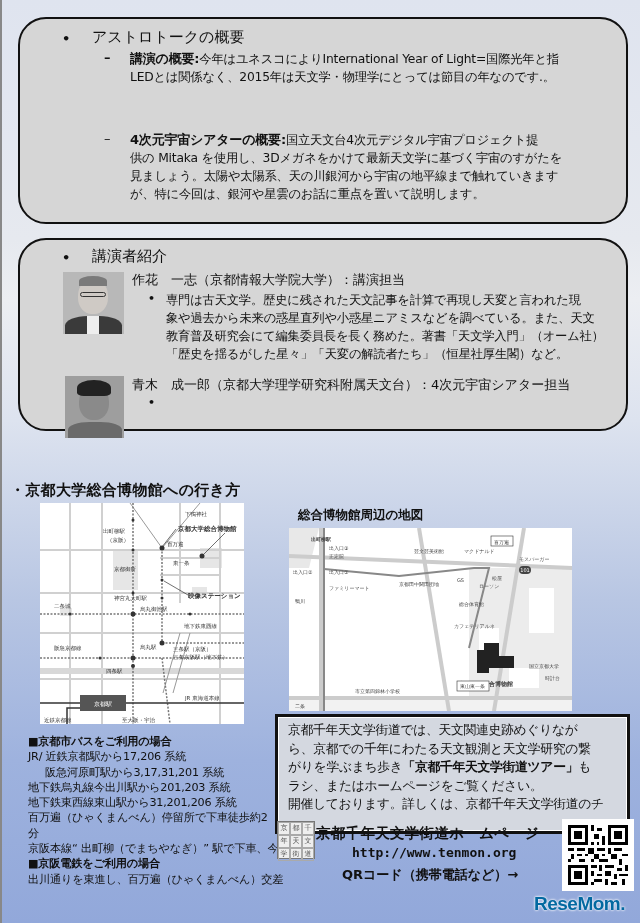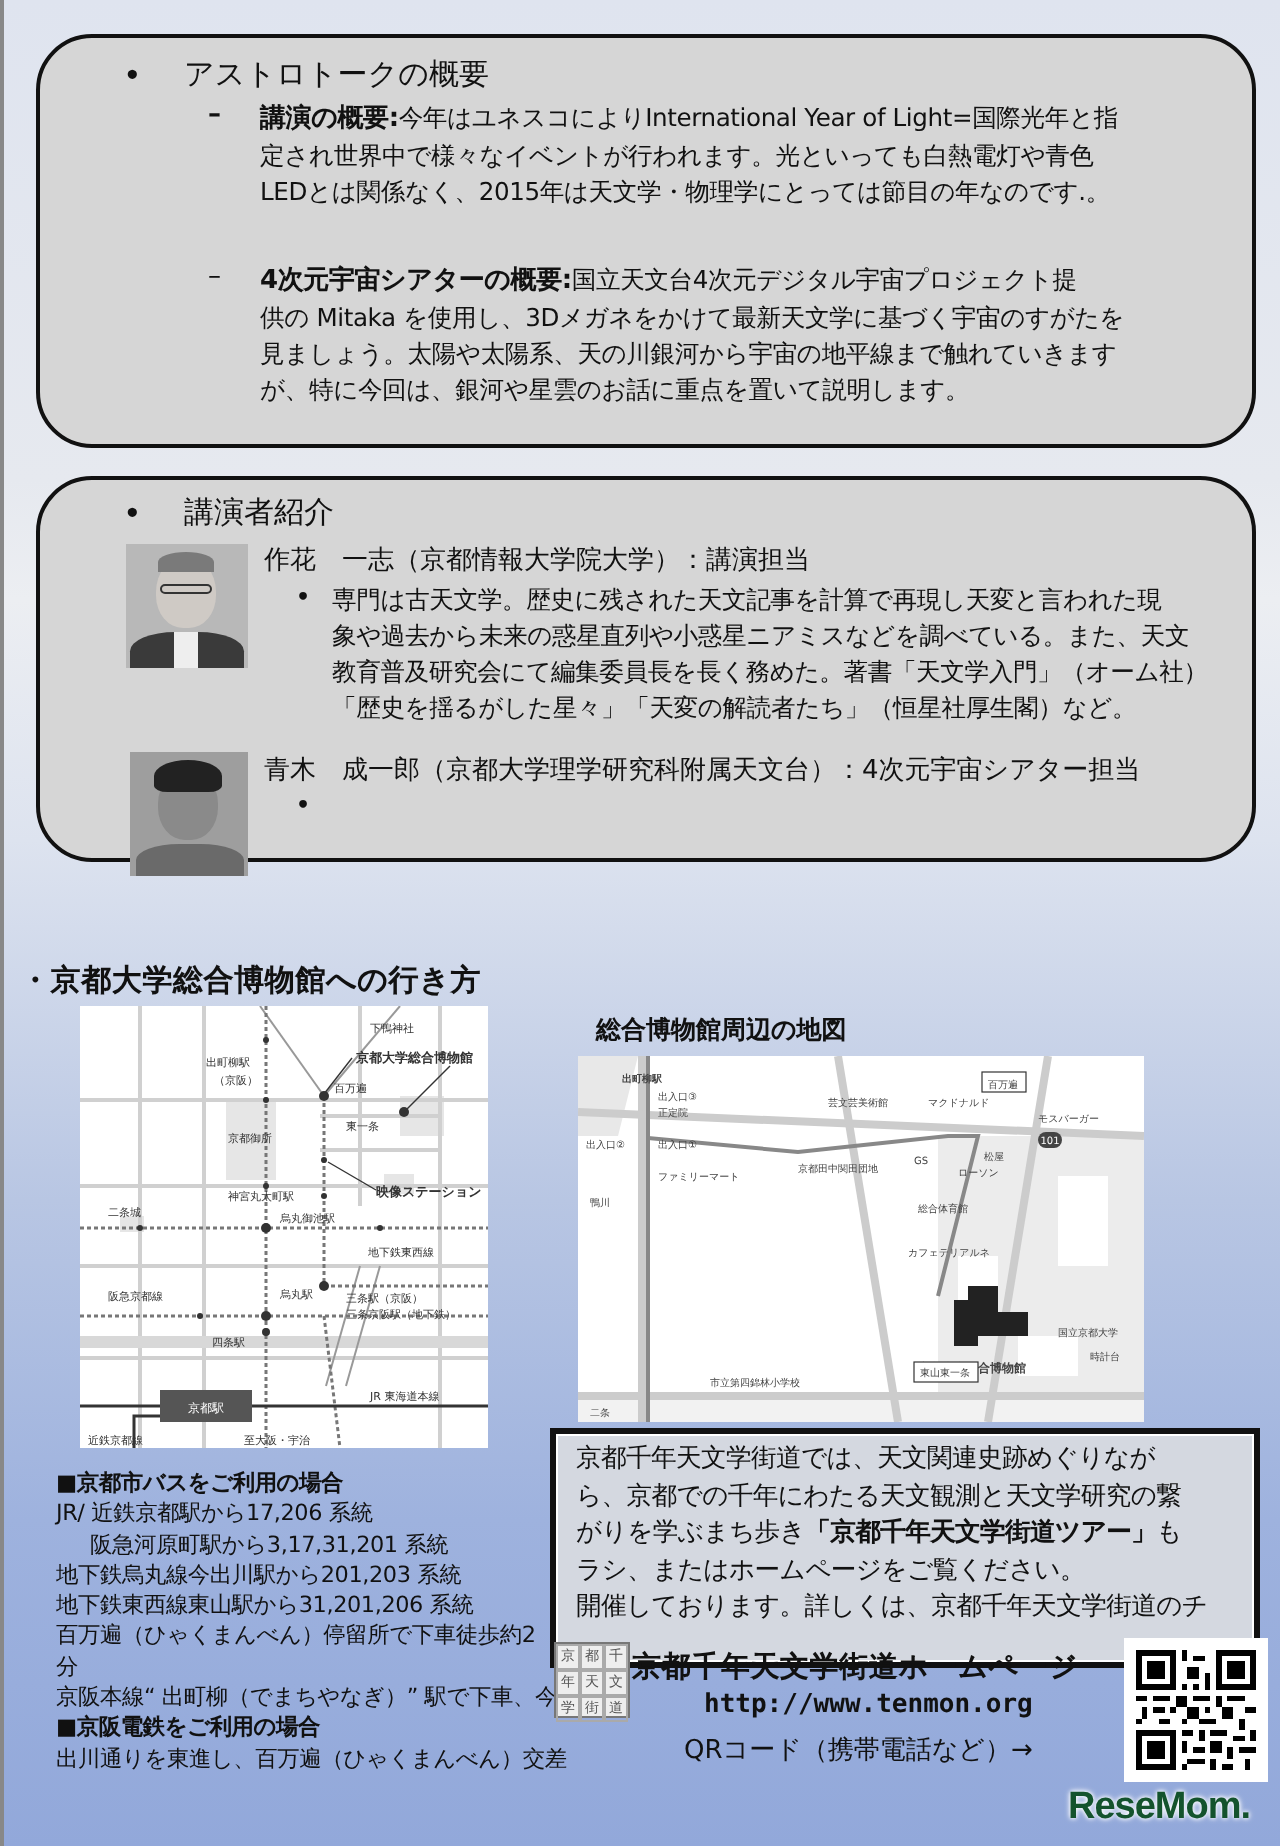--- a/index.html
+++ b/index.html
@@ -49,40 +49,39 @@
     background: #d4d8e0; border: 3px solid #111; box-shadow: inset 0 0 0 1px #fff;
     padding: 4px 10px; font-size: 12.8px; line-height: 18.5px; letter-spacing: -0.3px;
   }
   .info-box b { font-weight: bold; }
 
   .logo-grid { position: absolute; left: 277px; top: 821px; width: 38px; height: 38px; background: #eee; border: 1px solid #777; display: grid; grid-template-columns: repeat(3, 1fr); grid-template-rows: repeat(3, 1fr); }
   .logo-grid span { font-size: 7px; border: 1px solid #aaa; text-align: center; line-height: 11px; color: #555; }
 
   .hp-title { position: absolute; left: 316px; top: 824px; font-size: 14.5px; font-weight: bold; letter-spacing: 0.3px; }
   .hp-url { position: absolute; left: 352px; top: 845px; font-size: 13px; font-weight: bold; font-family: "DejaVu Sans Mono", monospace; }
-  .hp-qr { position: absolute; left: 342px; top: 866px; font-size: 13px; font-weight: normal; }
+  .hp-qr { position: absolute; left: 342px; top: 866px; font-size: 13px; font-weight: bold; }
 
   .qr { position: absolute; left: 562px; top: 819px; width: 72px; height: 72px; background: #fff; padding: 6px; }
   .qr svg { width: 60px; height: 60px; display: block; }
 
-  .resemom { position: absolute; left: 534px; top: 893px; font-size: 19px; font-weight: bold; color: #14532d; font-family: "Liberation Sans", sans-serif; letter-spacing: -0.5px; text-shadow: 0 0 2px #fff, 0 0 3px #fff; }
+  .resemom { position: absolute; left: 534px; top: 893px; font-size: 19px; font-weight: bold; color: #0369a1; font-family: "Liberation Sans", sans-serif; letter-spacing: -0.5px; text-shadow: 0 0 2px #fff, 0 0 3px #fff; }
 </style>
 </head>
 <body>
 
 <div class="leftbar"></div>
 
 <div class="box box1">
   <span class="dot" style="left:42px; top:12px;">•</span>
   <span class="bullet-title" style="left:72px; top:9px;">アストロトークの概要</span>
 
   <span class="dash" style="left:84px; top:31px;">–</span>
   <div class="para" style="left:110px; top:31px; width:500px;">
     <div><b>講演の概要</b><b>:</b><span>今年はユネスコによりInternational Year of Light=国際光年と指</span></div>
-    <div>定され世界中で様々なイベントが行われます。光といっても白熱電灯や青色</div>
     <div>LEDとは関係なく、2015年は天文学・物理学にとっては節目の年なのです.。</div>
   </div>
 
   <span class="dash" style="left:84px; top:112px; font-weight:normal;">–</span>
   <div class="para" style="left:110px; top:112px; width:500px;">
     <div><b>4次元宇宙シアターの概要</b><b>:</b><span>国立天文台4次元デジタル宇宙プロジェクト提</span></div>
     <div>供の Mitaka を使用し、3Dメガネをかけて最新天文学に基づく宇宙のすがたを</div>
     <div>見ましょう。太陽や太陽系、天の川銀河から宇宙の地平線まで触れていきます</div>
     <div>が、特に今回は、銀河や星雲のお話に重点を置いて説明します。</div>
   </div>

